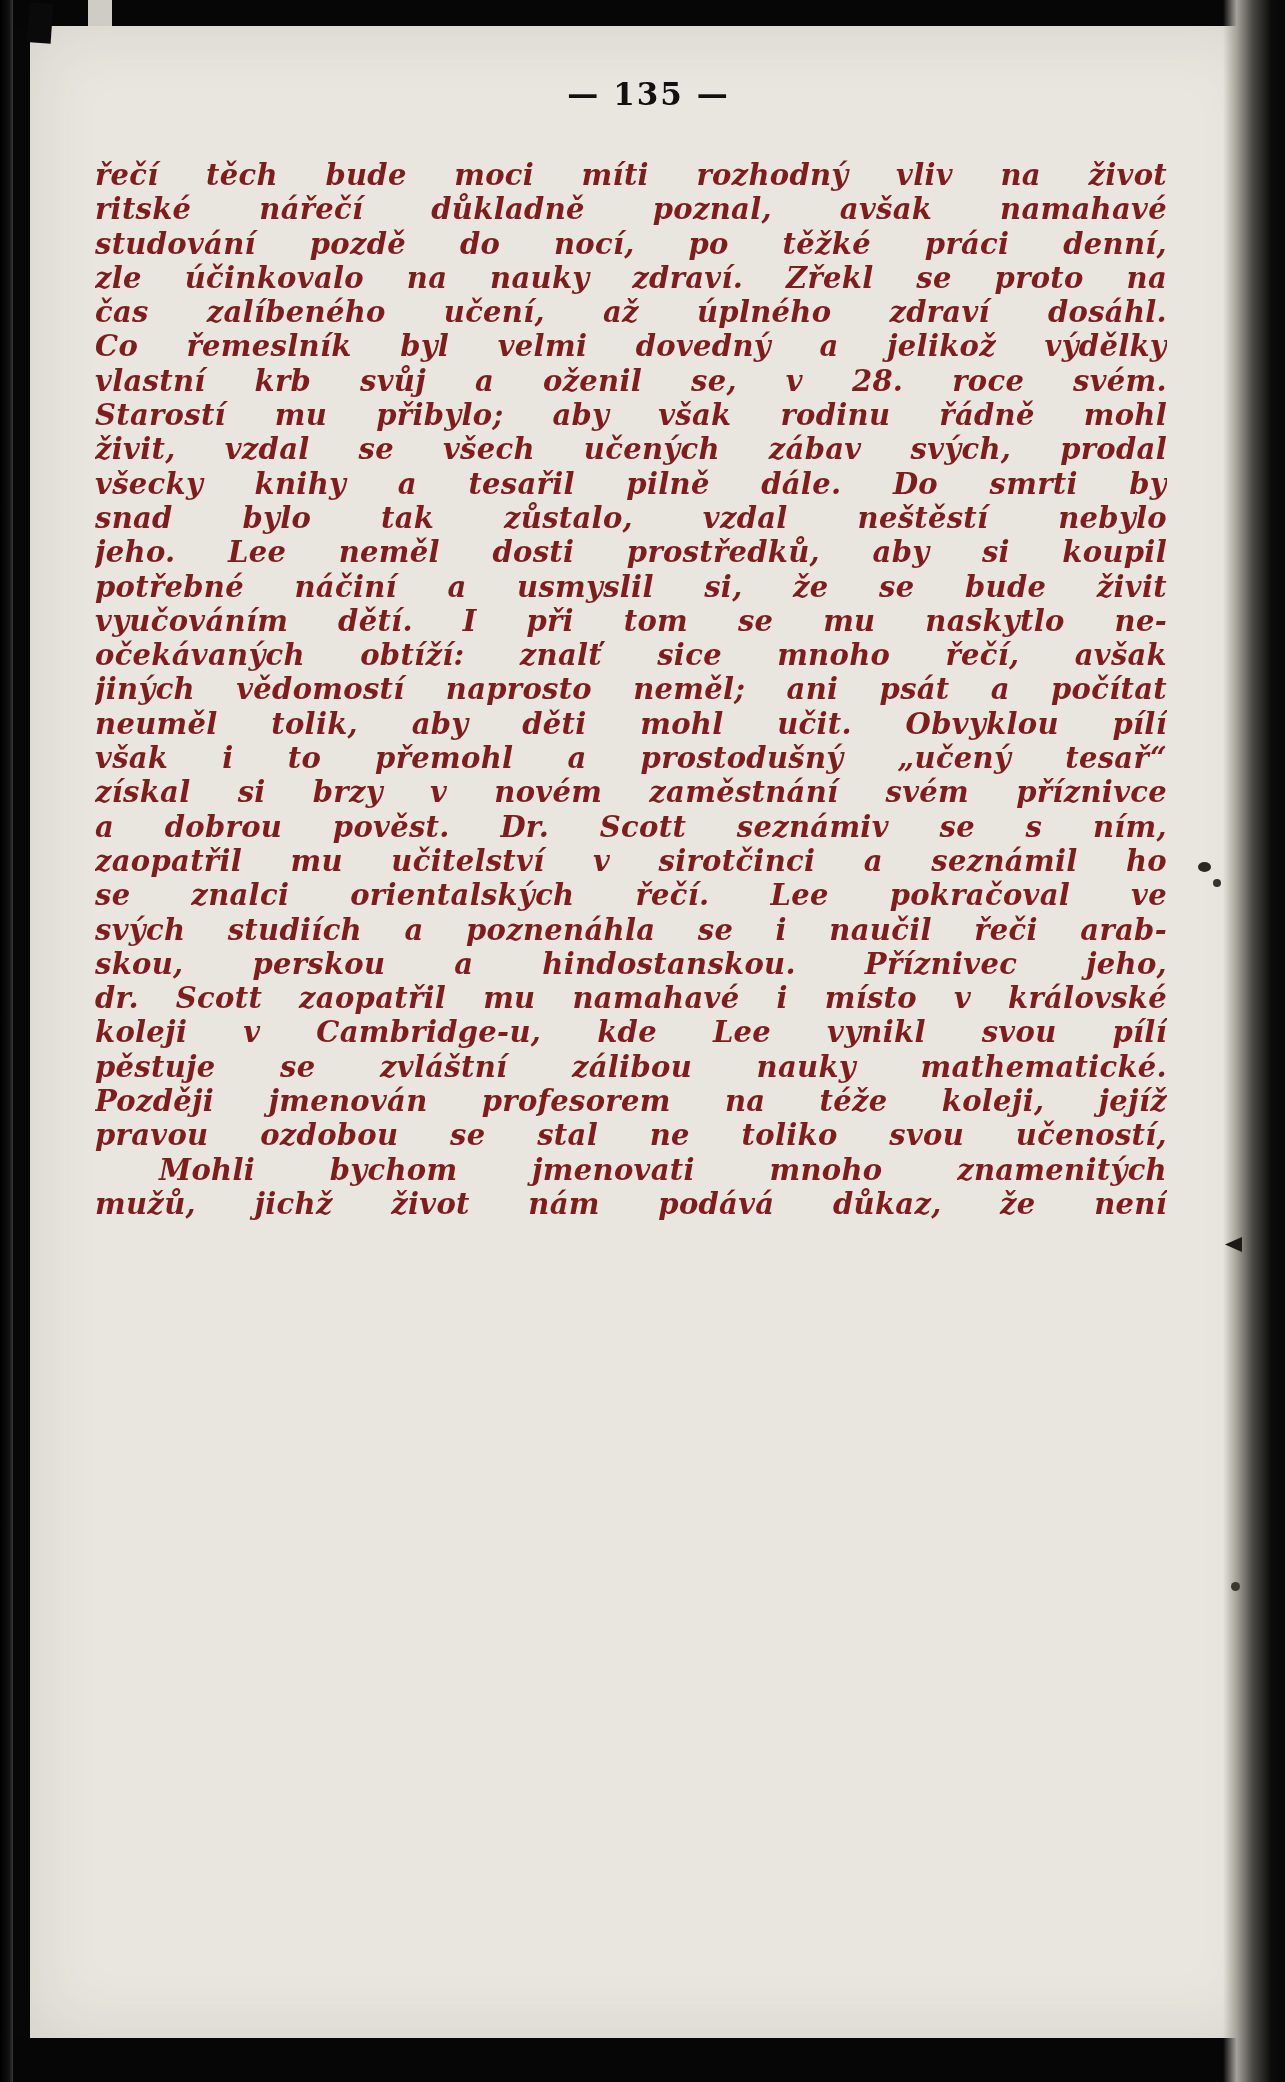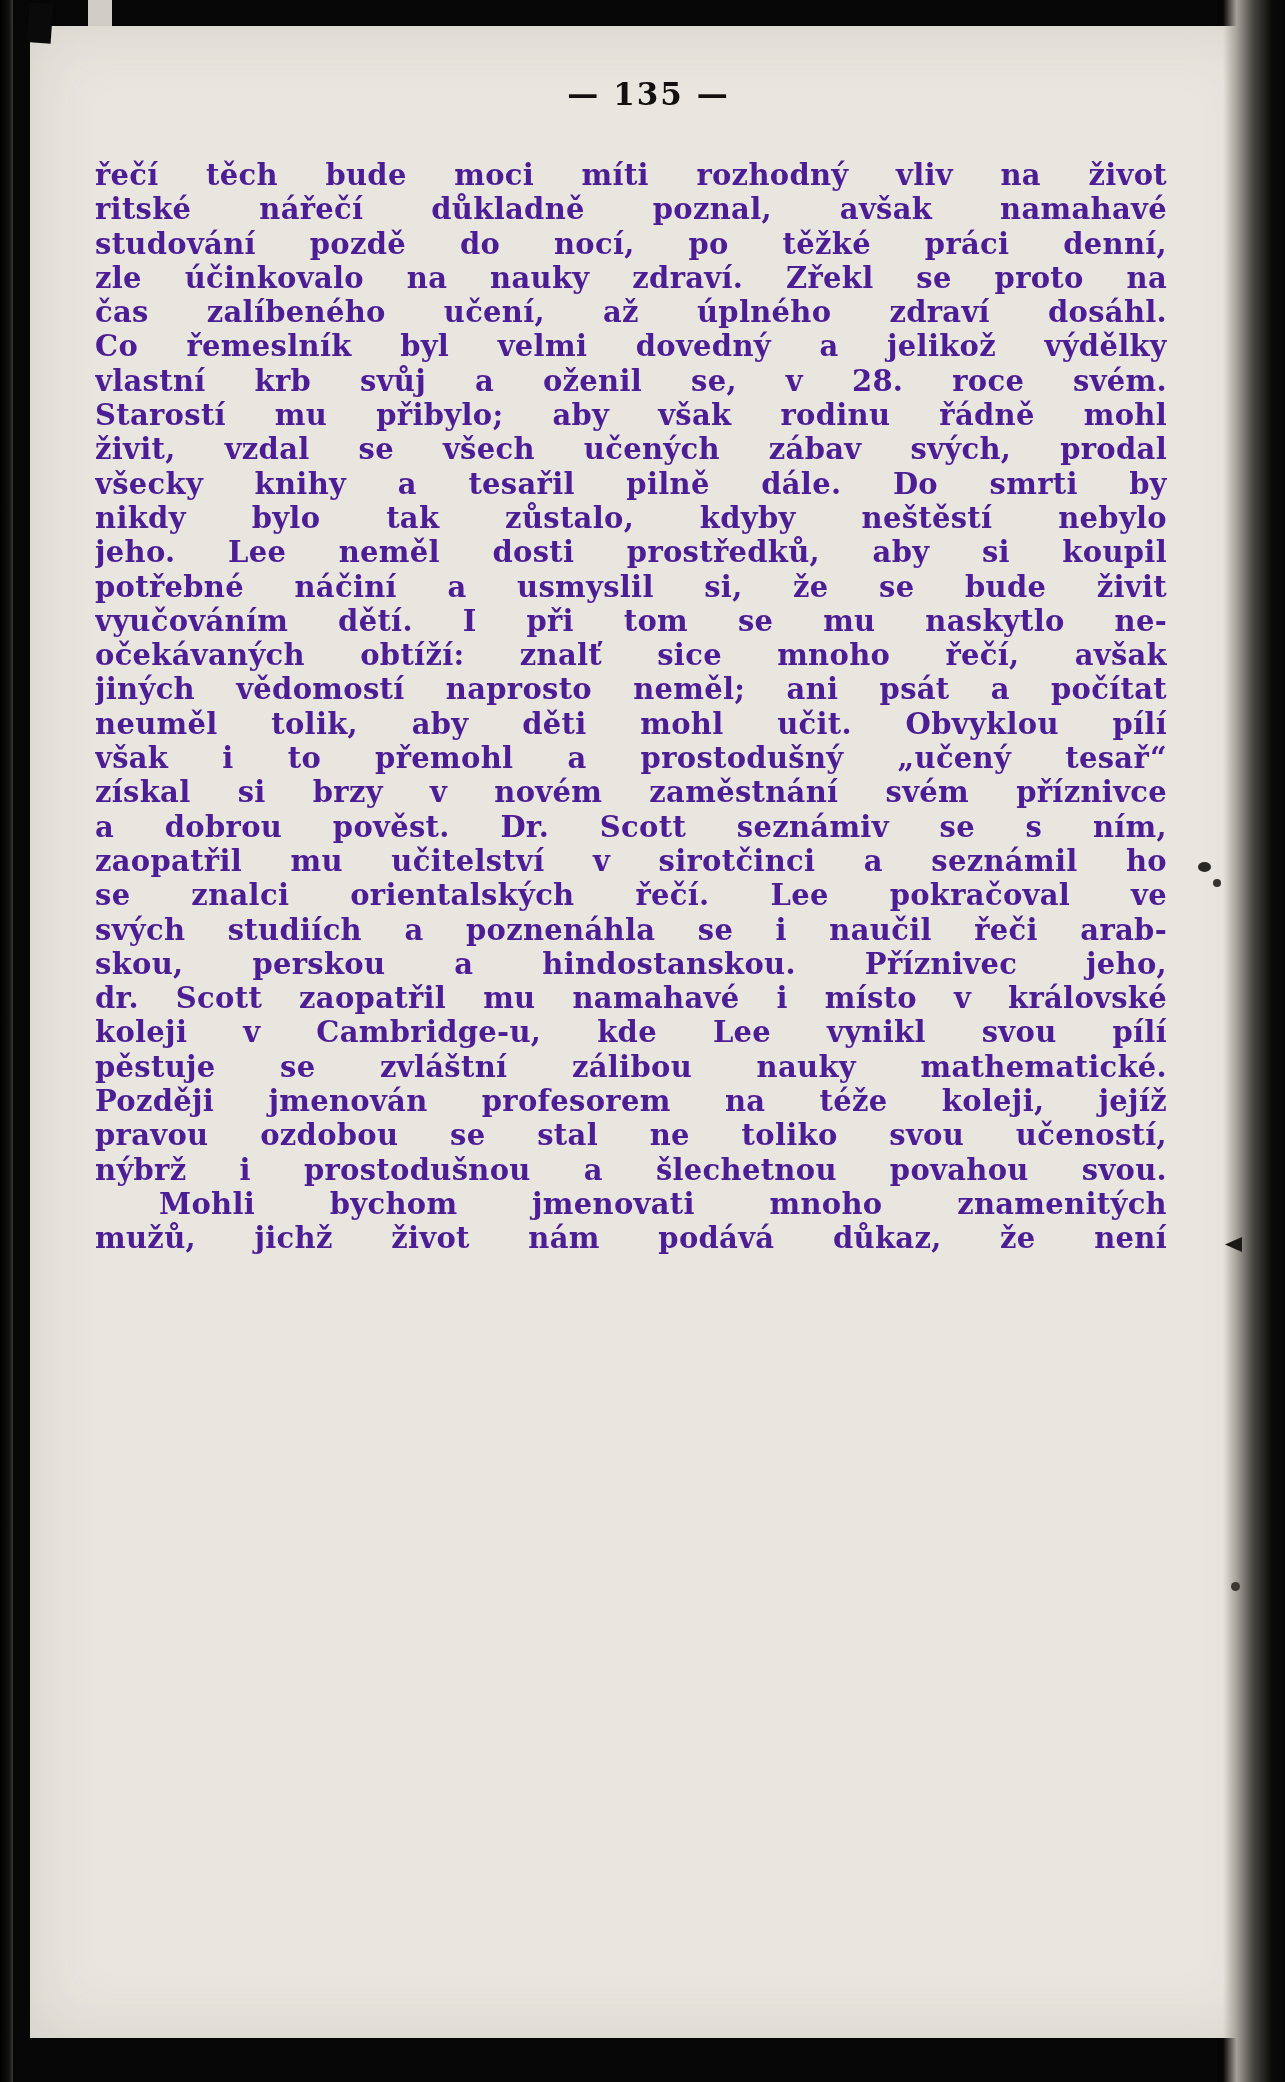--- a/index.html
+++ b/index.html
@@ -39,21 +39,22 @@
   }
   .line {
     font-size:29px;
     font-weight:bold;
     line-height:34.3px;
     height:34.3px;
     overflow:hidden;
     text-align:justify;
     text-align-last:justify;
     letter-spacing:0.3px;
-    color:#4c1d95;
+    color:#7f1d1d;
+    font-style:italic;
   }
   
   .line::after { content:""; display:inline-block; width:100%; height:0; }
   .line.indent { text-indent:64px; }
 
   
   .artifact { position:absolute; background:#111; }
   .art-topleft { left:28px; top:3px; width:24px; height:40px; background:#0a0a0a; transform:rotate(4deg); }
   .speck1 { left:1198px; top:862px; width:13px; height:10px; border-radius:50%; background:#2a2823; }
   .speck2 { left:1213px; top:879px; width:8px;  height:8px;  border-radius:50%; background:#35332d; }
@@ -73,40 +74,39 @@
       <div class="line">řečí těch bude moci míti rozhodný vliv na život</div>
       <div class="line">ritské nářečí důkladně poznal, avšak namahavé</div>
       <div class="line">studování pozdě do nocí, po těžké práci denní,</div>
       <div class="line">zle účinkovalo na nauky zdraví. Zřekl se proto na</div>
       <div class="line">čas zalíbeného učení, až úplného zdraví dosáhl.</div>
       <div class="line">Co řemeslník byl velmi dovedný a jelikož výdělky</div>
       <div class="line">vlastní krb svůj a oženil se, v 28. roce svém.</div>
       <div class="line">Starostí mu přibylo; aby však rodinu řádně mohl</div>
       <div class="line">živit, vzdal se všech učených zábav svých, prodal</div>
       <div class="line">všecky knihy a tesařil pilně dále. Do smrti by</div>
-      <div class="line">nikdy bylo tak zůstalo, kdyby neštěstí nebylo</div>
+      <div class="line">snad bylo tak zůstalo, vzdal neštěstí nebylo</div>
       <div class="line">jeho. Lee neměl dosti prostředků, aby si koupil</div>
       <div class="line">potřebné náčiní a usmyslil si, že se bude živit</div>
       <div class="line">vyučováním dětí. I při tom se mu naskytlo ne-</div>
       <div class="line">očekávaných obtíží: znalť sice mnoho řečí, avšak</div>
       <div class="line">jiných vědomostí naprosto neměl; ani psát a počítat</div>
       <div class="line">neuměl tolik, aby děti mohl učit. Obvyklou pílí</div>
       <div class="line">však i to přemohl a prostodušný „učený tesař“</div>
       <div class="line">získal si brzy v novém zaměstnání svém příznivce</div>
       <div class="line">a dobrou pověst. Dr. Scott seznámiv se s ním,</div>
       <div class="line">zaopatřil mu učitelství v sirotčinci a seznámil ho</div>
       <div class="line">se znalci orientalských řečí. Lee pokračoval ve</div>
       <div class="line">svých studiích a poznenáhla se i naučil řeči arab-</div>
       <div class="line">skou, perskou a hindostanskou. Příznivec jeho,</div>
       <div class="line">dr. Scott zaopatřil mu namahavé i místo v královské</div>
       <div class="line">koleji v Cambridge-u, kde Lee vynikl svou pílí</div>
       <div class="line">pěstuje se zvláštní zálibou nauky mathematické.</div>
       <div class="line">Později jmenován profesorem na téže koleji, jejíž</div>
       <div class="line">pravou ozdobou se stal ne toliko svou učeností,</div>
-      <div class="line">nýbrž i prostodušnou a šlechetnou povahou svou.</div>
       <div class="line indent">Mohli bychom jmenovati mnoho znamenitých</div>
       <div class="line">mužů, jichž život nám podává důkaz, že není</div>
     </div>
   </div>
 
   <div class="band-top"></div>
   <div class="band-top-notch"></div>
   <div class="band-bottom"></div>
   <div class="strip-left"></div>
   <div class="strip-right"></div>

